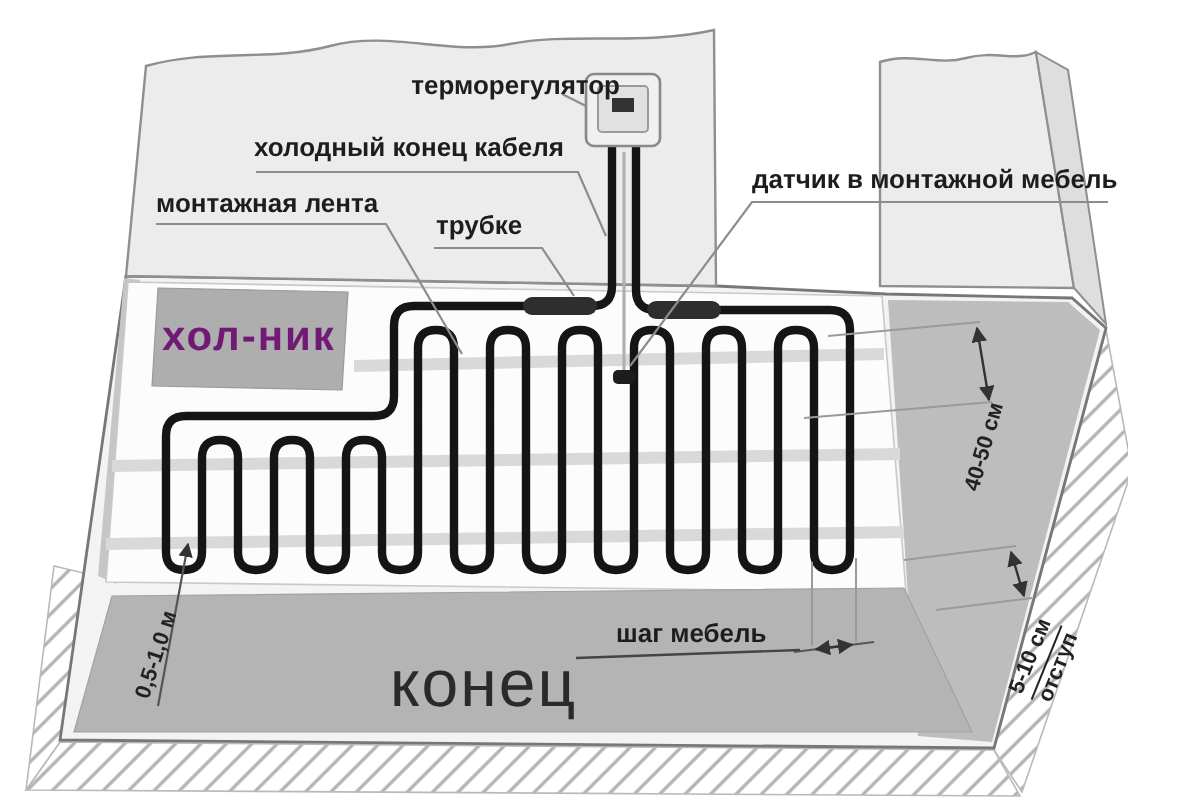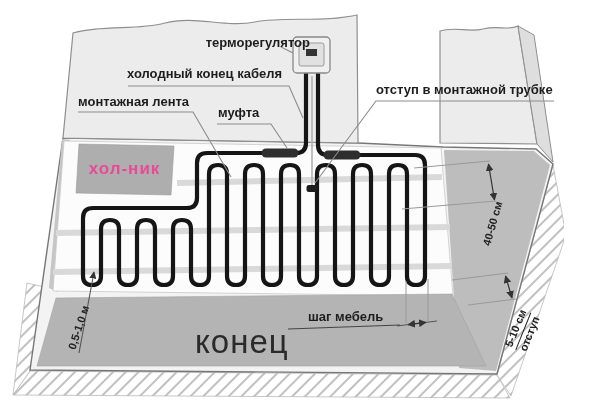--- a/index.html
+++ b/index.html
@@ -3,21 +3,21 @@
 <meta charset="utf-8">
 <style>
   html,body{margin:0;padding:0;background:#fff;}
   #stage{position:relative;width:564px;height:400px;background:#fff;overflow:hidden;
          font-family:"Liberation Sans","DejaVu Sans",sans-serif;color:#1d1d1d;}
   #stage svg{position:absolute;left:0;top:0;}
   .lbl{position:absolute;font-size:13px;font-weight:bold;color:#1d1d1d;white-space:nowrap;line-height:1.05;}
   .lbl-right{text-align:right;}
   .fridge-box{position:absolute;left:76px;top:144px;width:97px;height:50px;
               display:flex;align-items:center;justify-content:center;
-              font-size:17px;font-weight:bold;letter-spacing:1px;color:#ec4899;}
+              font-size:21px;font-weight:bold;letter-spacing:1px;color:#701a75;}
   .furniture{position:absolute;left:195px;top:323px;font-size:33px;font-weight:400;color:#2a2a2a;letter-spacing:1px;}
   .dim{position:absolute;font-size:11px;font-weight:bold;color:#222;text-align:center;line-height:1.2;}
   .dim-4050{left:461px;top:217px;width:64px;transform:rotate(-74deg);}
   .dim-0510{left:46px;top:321px;width:66px;transform:rotate(-72deg);}
   .dim-offset{left:488px;top:317px;width:70px;transform:rotate(-68deg);}
   .dim-offset .u{border-bottom:1px solid #222;display:inline-block;padding-bottom:1px;}
 </style>
 </head>
 <body>
 
@@ -121,22 +121,22 @@
   <g>
     <line x1="452" y1="280" x2="508" y2="273" stroke="#9a9a9a" stroke-width="1"></line>
     <line x1="468" y1="305" x2="516" y2="299" stroke="#9a9a9a" stroke-width="1"></line>
     <line x1="505.5" y1="276" x2="512" y2="298" stroke="#333" stroke-width="1.2" marker-start="url(#arr)" marker-end="url(#arr)"></line>
   </g>
 </svg>
 
 <div class="lbl lbl-right" style="left:170px;top:36px;width:140px;">терморегулятор</div>
 <div class="lbl" style="left:78px;top:95px;">монтажная лента</div>
 <div class="lbl" style="left:127px;top:67px;">холодный конец кабеля</div>
-<div class="lbl" style="left:218px;top:106px;">муфта</div>
-<div class="lbl" style="left:376px;top:83px;">отступ в монтажной трубке</div>
+<div class="lbl" style="left:218px;top:106px;">трубке</div>
+<div class="lbl" style="left:376px;top:83px;">датчик в монтажной мебель</div>
 
 <div class="fridge-box">хол-ник</div>
 <div class="furniture">конец</div>
 
 <div class="lbl" style="left:308px;top:310px;">шаг мебель</div>
 
 <div class="dim dim-4050">40-50 см</div>
 <div class="dim dim-0510">0,5-1,0 м</div>
 <div class="dim dim-offset">
   <span class="u">5-10 см</span><br>

